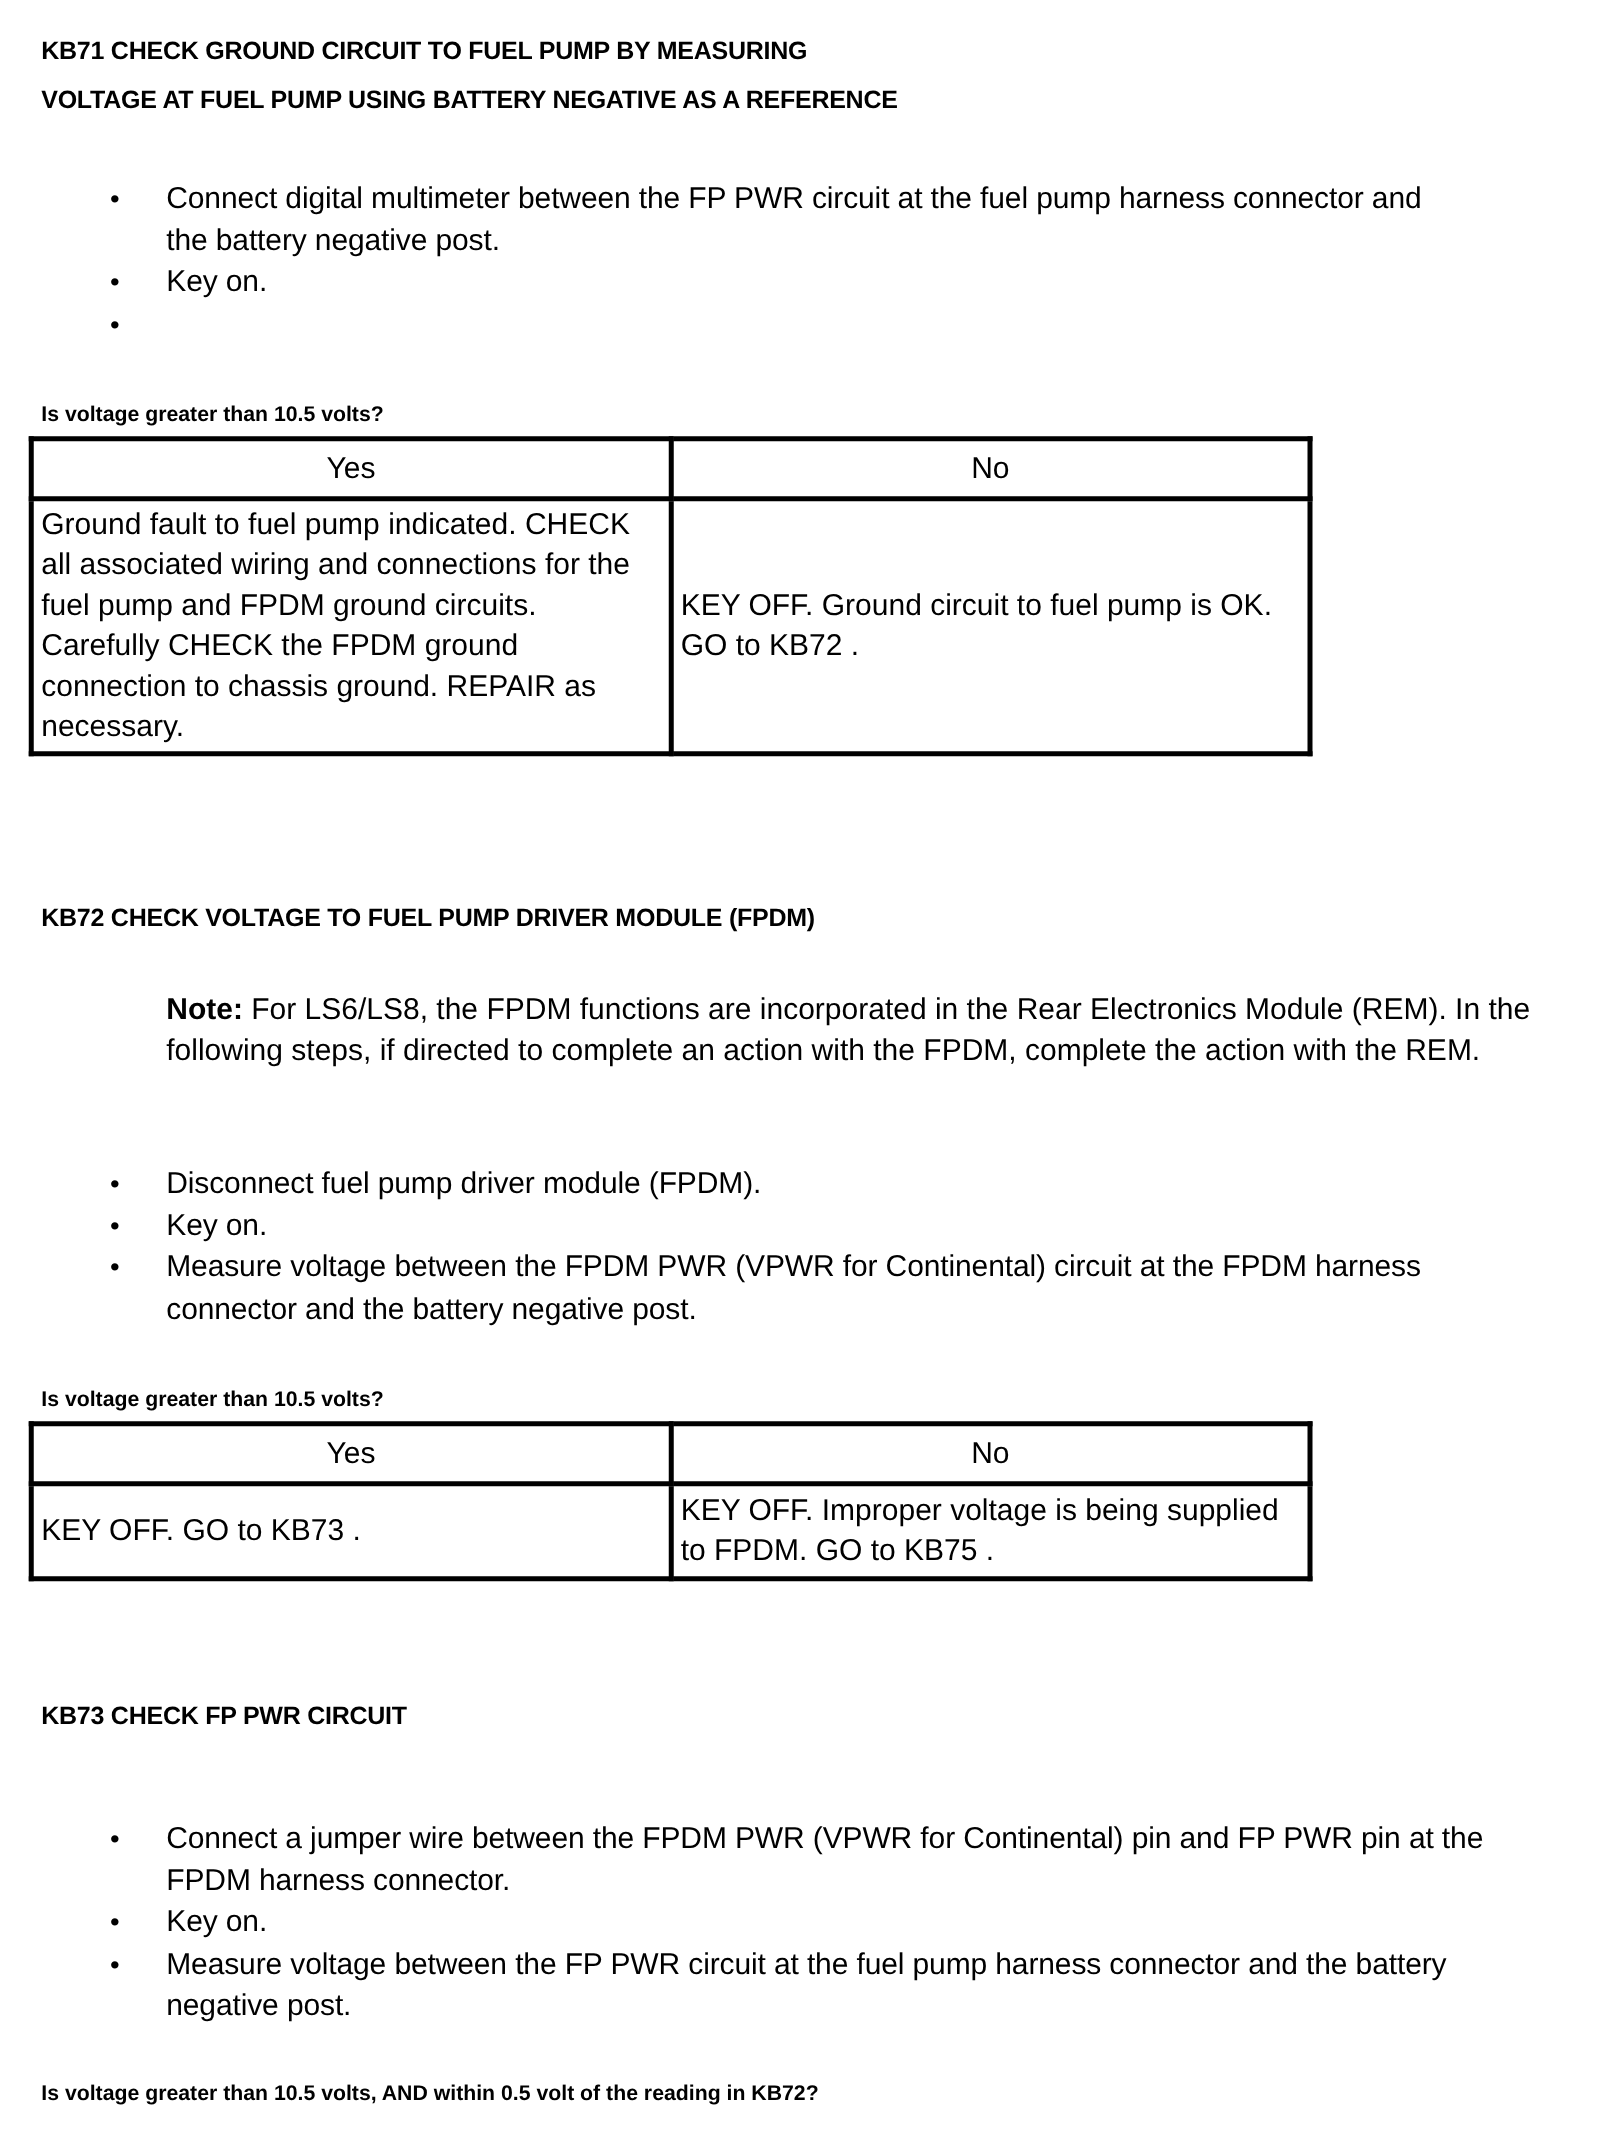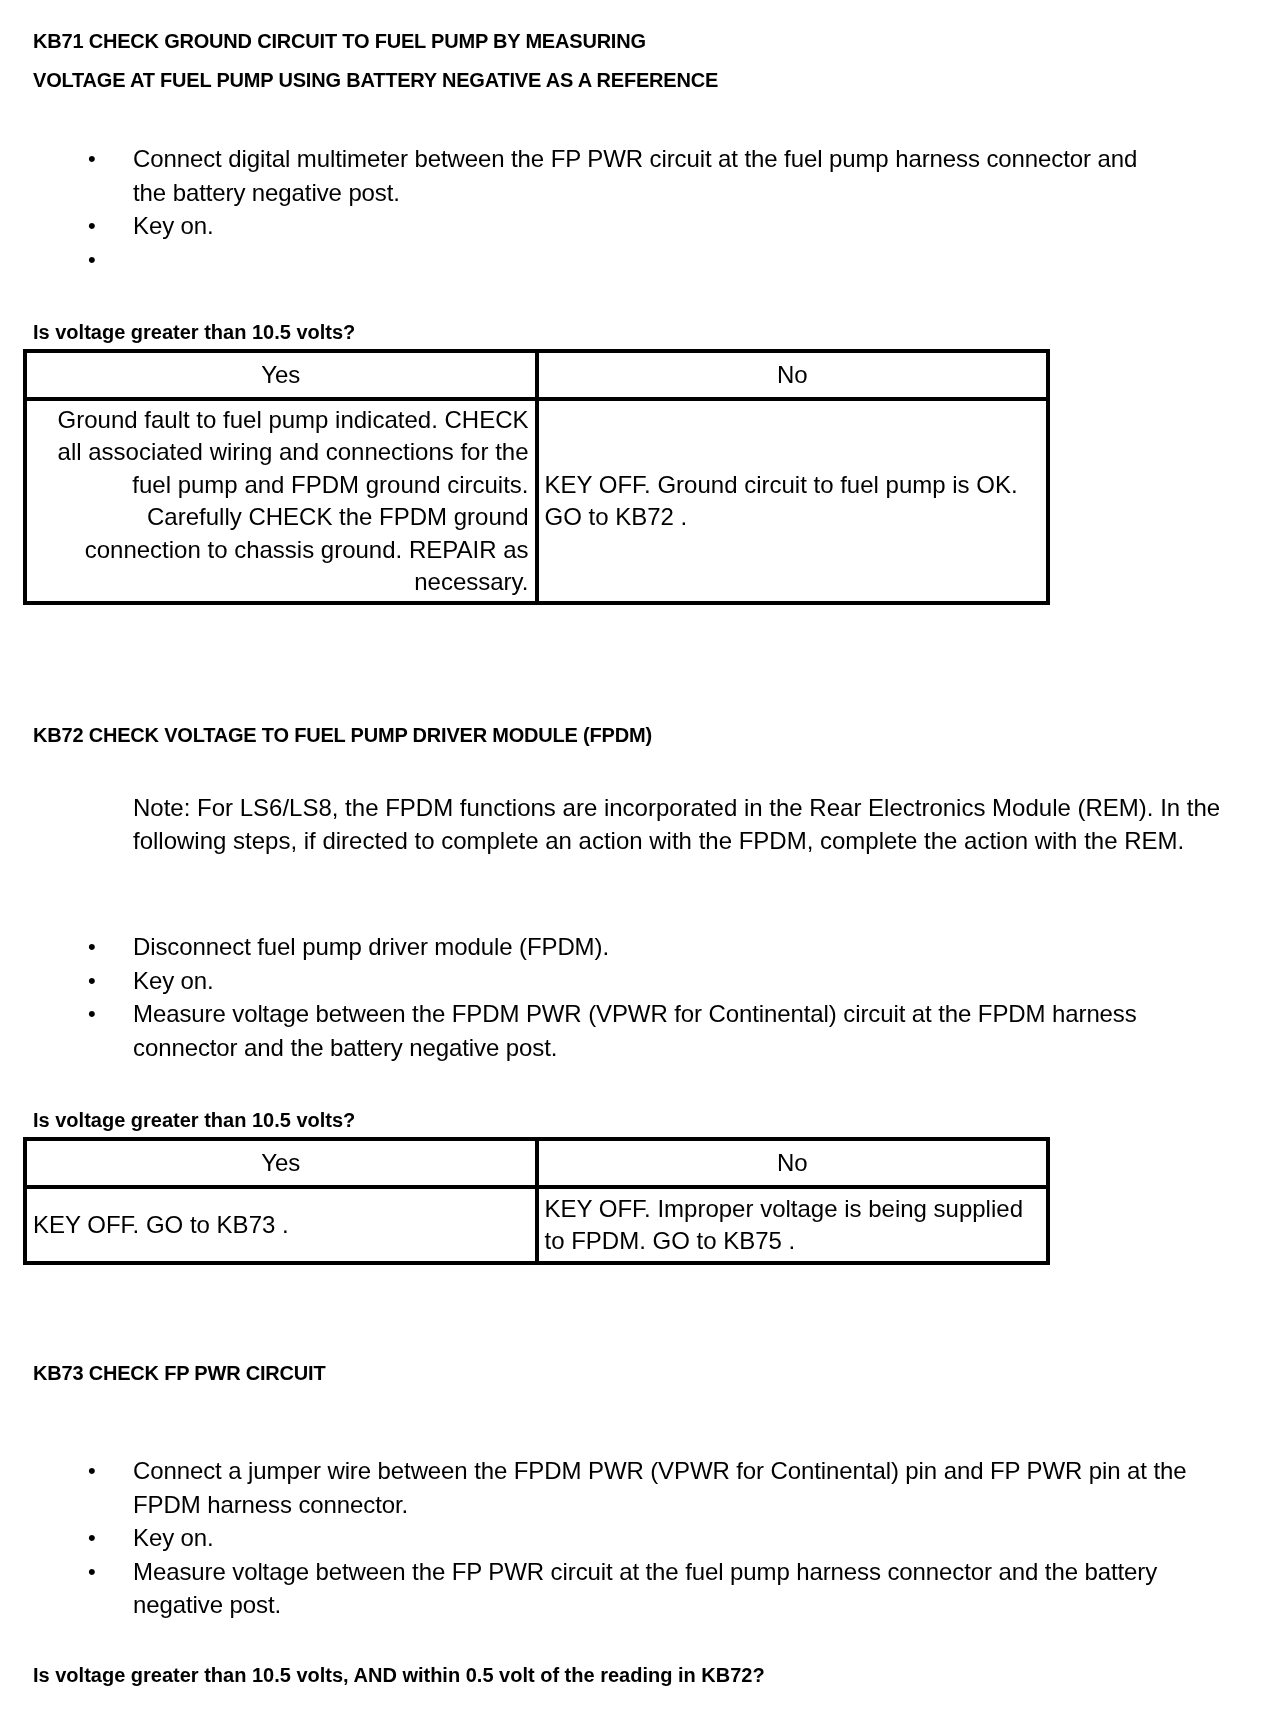--- a/index.html
+++ b/index.html
@@ -14,33 +14,33 @@
   }
   .bullets { margin: 0; padding: 0; list-style: none; }
   .bullets li {
     position: relative; padding-left: 0; font-size: 24px; line-height: 33.5px;
     letter-spacing: -0.1px;
   }
   .bullets li .dot {
     position: absolute; left: -45px; top: 0; font-size: 22px;
   }
   .question {
-    margin: 0; font-weight: bold; font-size: 20px; line-height: 30px;
+    margin: 0; font-weight: bold; font-size: 17px; line-height: 30px;
   }
   table.yn {
     border-collapse: collapse; table-layout: fixed; width: 1027px;
     font-size: 24px;
   }
   table.yn td, table.yn th {
     border: 4px solid #000; padding: 0 6px; vertical-align: middle;
   }
   table.yn th { font-weight: normal; text-align: center; height: 44px; }
   table.yn td { line-height: 32.5px; text-align: left; }
   .note { font-size: 24px; line-height: 33px; margin: 0; }
-  .note b { font-weight: normal; text-align: right; }
+  .note b { font-weight: bold; text-align: right; }
 </style>
 </head>
 <body>
 
 <h1 class="sec abs" style="left:33px; top:22px;">
   <span>KB71 CHECK GROUND CIRCUIT TO FUEL PUMP BY MEASURING</span><br>
   <span>VOLTAGE AT FUEL PUMP USING BATTERY NEGATIVE AS A REFERENCE</span>
 </h1>
 
 <ul class="bullets abs" style="left:133px; top:142px; width:1020px;">
@@ -51,21 +51,21 @@
 
 <p class="question abs" style="left:33px; top:317px;">Is voltage greater than 10.5 volts?</p>
 
 <table class="yn abs" style="left:23px; top:349px;">
   <tbody>
       <tr>
     <th>Yes</th>
     <th>No</th>
   </tr>
   <tr>
-    <td style="height:200px;text-align:right;">Ground fault to fuel pump indicated. CHECK all associated wiring and connections for the fuel pump and FPDM ground circuits. Carefully CHECK the FPDM ground connection to chassis ground. REPAIR as necessary.</td>
+    <td style="height:200px;">Ground fault to fuel pump indicated. CHECK all associated wiring and connections for the fuel pump and FPDM ground circuits. Carefully CHECK the FPDM ground connection to chassis ground. REPAIR as necessary.</td>
     <td>KEY OFF. Ground circuit to fuel pump is OK. GO to KB72 .</td>
   </tr>
 </tbody>
   </table>
 
 <h1 class="sec abs" style="left:33px; top:716px;">KB72 CHECK VOLTAGE TO FUEL PUMP DRIVER MODULE (FPDM)</h1>
 
 <p class="note abs" style="left:133px; top:791px; width:1120px;"><b>Note:</b><span> For LS6/LS8, the FPDM functions are incorporated in the Rear Electronics Module (REM). In the following steps, if directed to complete an action with the FPDM, complete the action with the REM.</span></p>
 
 <ul class="bullets abs" style="left:133px; top:930px; width:1020px;">

